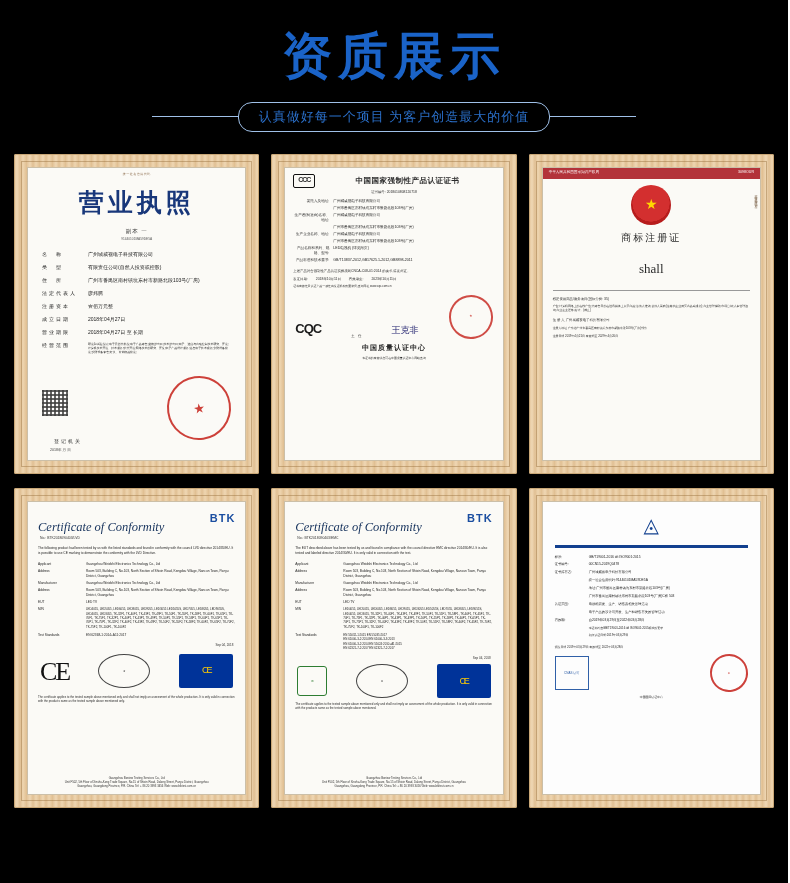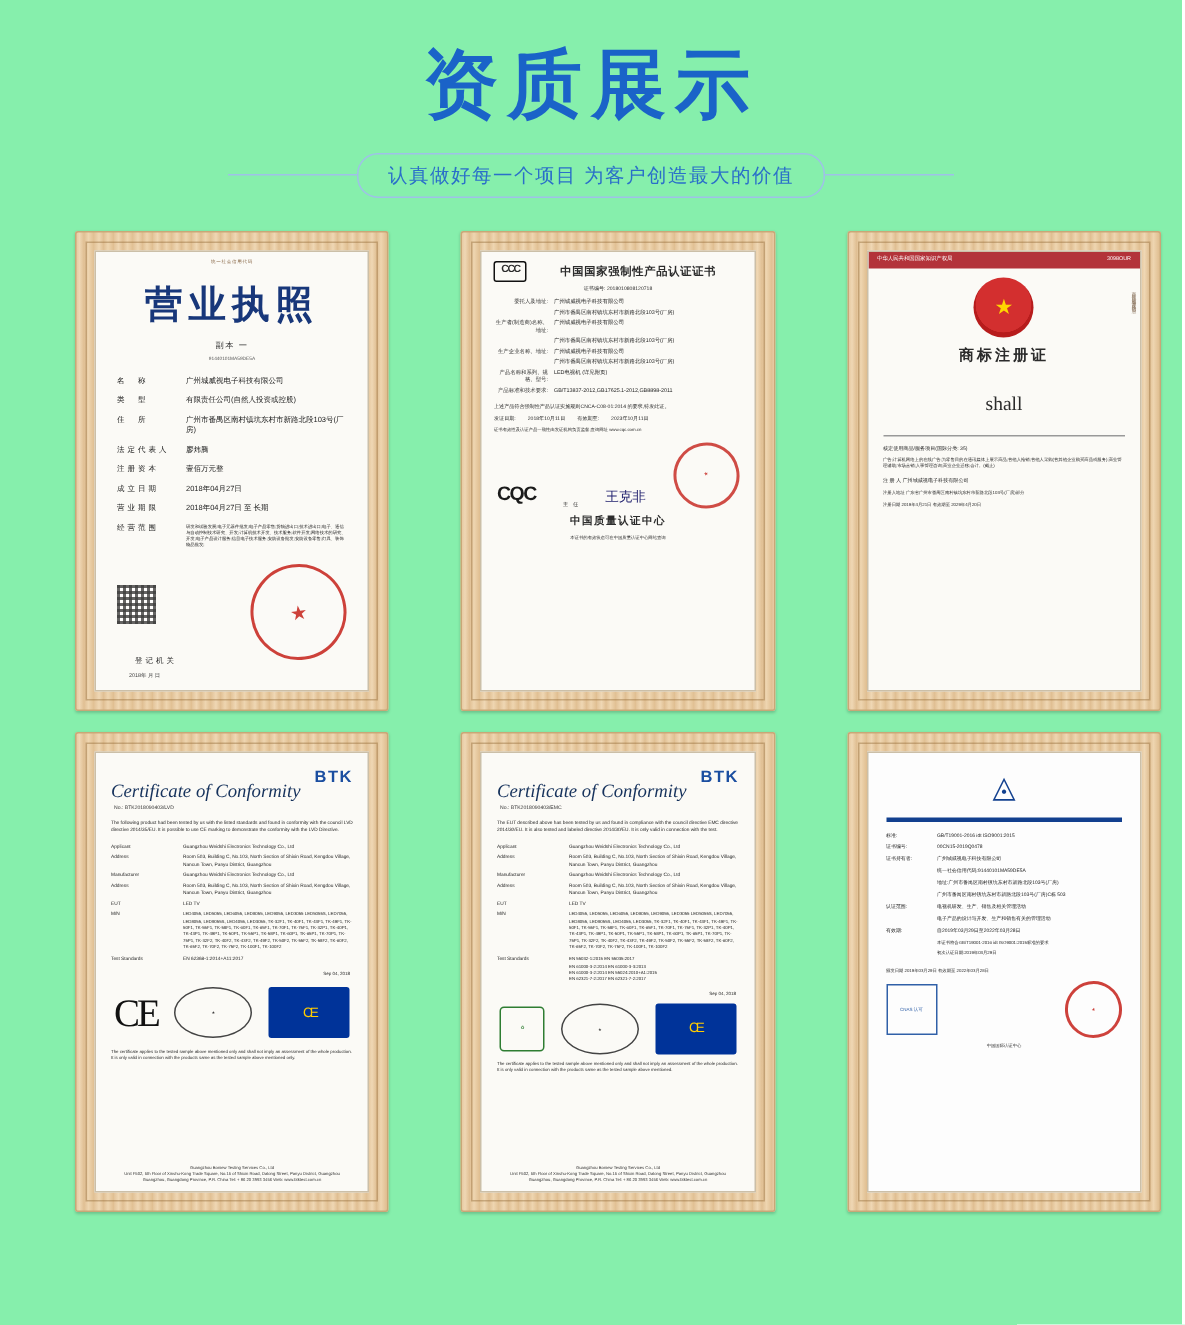--- a/index.html
+++ b/index.html
@@ -6,21 +6,21 @@
   html, body {
     margin: 0; padding: 0;
     width: 790px; height: 883px;
     background: #ffffff;
     font-family: "Liberation Sans", sans-serif;
     overflow: hidden;
   }
   .page {
     position: relative;
     width: 788px; height: 883px;
-    background: #86efac;
+    background: #000000;
   }
   
   .header {
     text-align: center;
     padding-top: 28px;
   }
   .main-title {
     font-family: "DejaVu Sans", "Liberation Sans", sans-serif;
     font-size: 50px;
     font-weight: bold;
@@ -61,21 +61,20 @@
     position: relative;
     height: 320px;
     padding: 13px;
     border-radius: 2px;
     background:
       repeating-linear-gradient(
         90deg,
         #e3c49a 0px, #efd7b4 3px, #e0bf93 6px, #eed5b0 9px, #dfbd8f 13px
       );
     box-shadow: inset 0 0 0 1px #c9a777, 0 1px 2px rgba(0,0,0,.18);
-    margin-left: 36px;
   }
   .frame::after {
     content: "";
     position: absolute; inset: 7px;
     border: 1px solid rgba(150,110,60,.45);
     pointer-events: none;
   }
   .paper {
     position: relative;
     width: 100%; height: 100%;
@@ -149,21 +148,21 @@
 
   
   .tm-bar { height: 11px; background: #b3333a; color: #fff; font-size: 3.6px;
             display:flex; align-items:center; justify-content:space-between; padding: 0 6px; }
   .tm-emblem {
     margin: 6px auto 0; width: 40px; height: 40px; border-radius: 50%;
     background: radial-gradient(circle at 50% 45%, #d32f2f 0 62%, #b71c1c 63% 100%);
     color: #ffd700; display: flex; align-items: center; justify-content: center;
     font-size: 14px;
   }
-  .tm-title { text-align: center; font-size: 10px; font-weight: bold; margin-top: 5px; letter-spacing: 2px; }
+  .tm-title { text-align: center; font-size: 10px; font-weight: normal; margin-top: 5px; letter-spacing: 2px; }
   .tm-brand { text-align: center; font-size: 13px; margin-top: 14px; font-family: "Liberation Serif", serif; }
   .tm-sep { height: 1px; background: #999; margin: 12px 10px 6px; }
   .tm-stamp {
     width: 40px; height: 40px; border: 2px solid #c5211a; color: #c5211a;
     display: flex; align-items: center; justify-content: center;
     font-size: 3.2px; text-align: center; transform: rotate(-14deg); opacity: .85;
   }
   .tm-sq {
     width: 36px; height: 36px; border: 2px solid #c5211a; color: #c5211a;
     display:flex; align-items:center; justify-content:center; font-size:3.4px; text-align:center;
@@ -342,21 +341,21 @@
           <span>有效期至:</span>
           <span>2023年10月11日</span>
         </div>
         <div class="micro" style="padding:2px 8px 0;">证书有效性及认证产品一致性由发证机构负责监督,查询网址 www.cqc.com.cn</div>
 
         <div class="row-between" style="padding:6px 10px 0; align-items:flex-end;">
           <div class="cqc-mark">CQC</div>
           <div style="text-align:center;">
             <div class="tiny">主　任</div>
           </div>
-          <div style="font-family:Liberation Sans, sans-serif; font-size:9px; color:#1a1a6a;">王克非</div>
+          <div style="font-family:Liberation Mono, monospace; font-size:9px; color:#1a1a6a;">王克非</div>
           <div class="round-seal">★</div>
         </div>
         <div class="ccc-foot">中国质量认证中心</div>
         <div class="micro center" style="margin-top:3px;">本证书的有效状态可在中国质量认证中心网站查询</div>
       </div>
     </div>
 
     <div class="frame">
       <div class="paper">
         <div class="tm-bar">

